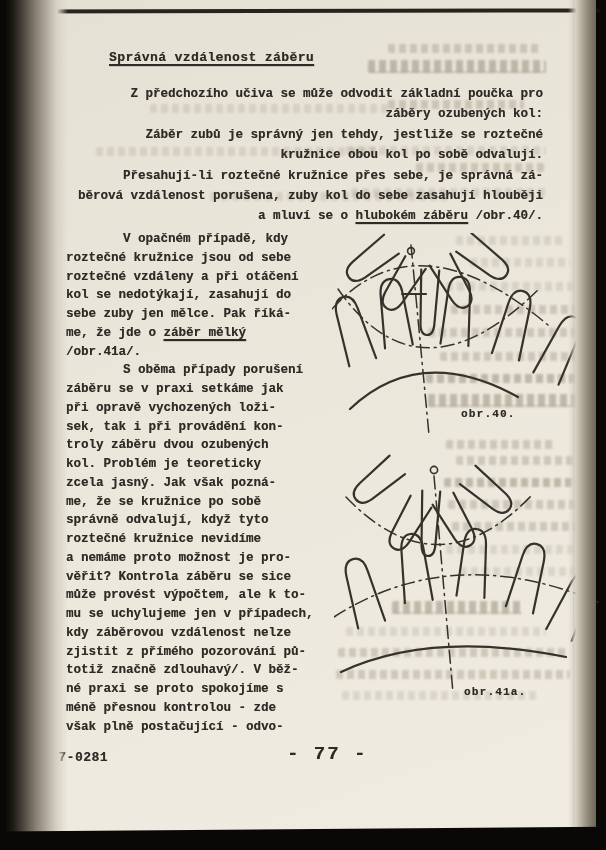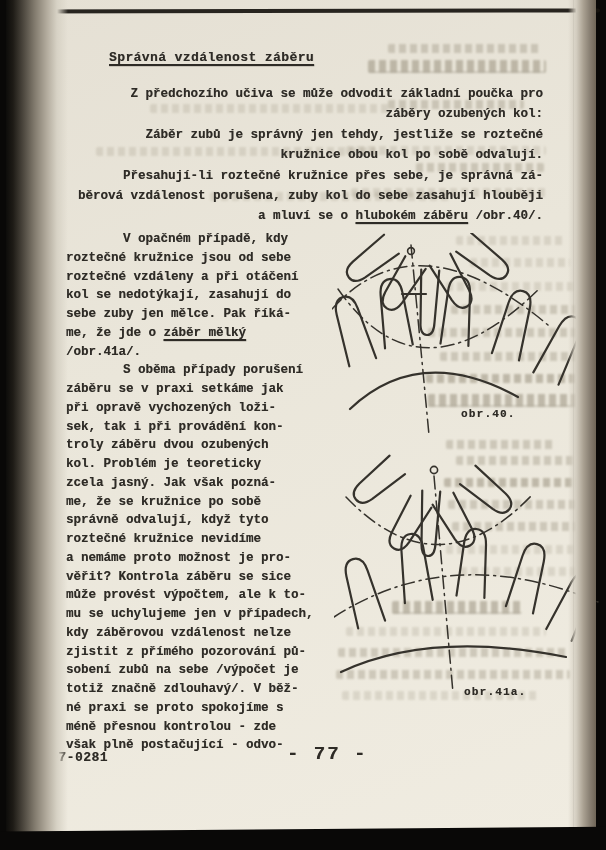--- a/index.html
+++ b/index.html
@@ -160,21 +160,20 @@
       <div class="ln">zcela jasný. Jak však pozná-</div>
       <div class="ln">me, že se kružnice po sobě</div>
       <div class="ln">správně odvalují, když tyto</div>
       <div class="ln">roztečné kružnice nevidíme</div>
       <div class="ln">a nemáme proto možnost je pro-</div>
       <div class="ln">věřit? Kontrola záběru se sice</div>
       <div class="ln">může provést výpočtem, ale k to-</div>
       <div class="ln">mu se uchylujeme jen v případech,</div>
       <div class="ln">kdy záběrovou vzdálenost nelze</div>
       <div class="ln">zjistit z přímého pozorování pů-</div>
-      <div class="ln">sobení zubů na sebe /výpočet je</div>
       <div class="ln">totiž značně zdlouhavý/. V běž-</div>
       <div class="ln">né praxi se proto spokojíme s</div>
       <div class="ln">méně přesnou kontrolou - zde</div>
       <div class="ln">však plně postačující - odvo-</div>
     </div>
 
     <div class="txt doccode">97-0281</div>
     <div class="txt pagenum">- 77 -</div>
 
     <div class="mark" style="left:2px;top:652px;width:17px;transform:rotate(-10deg)"></div>

